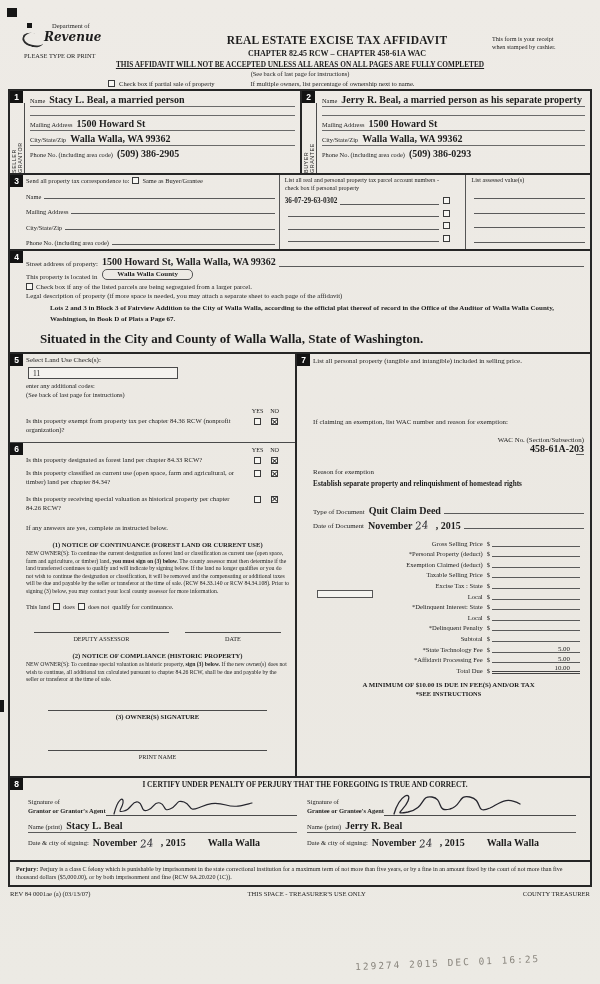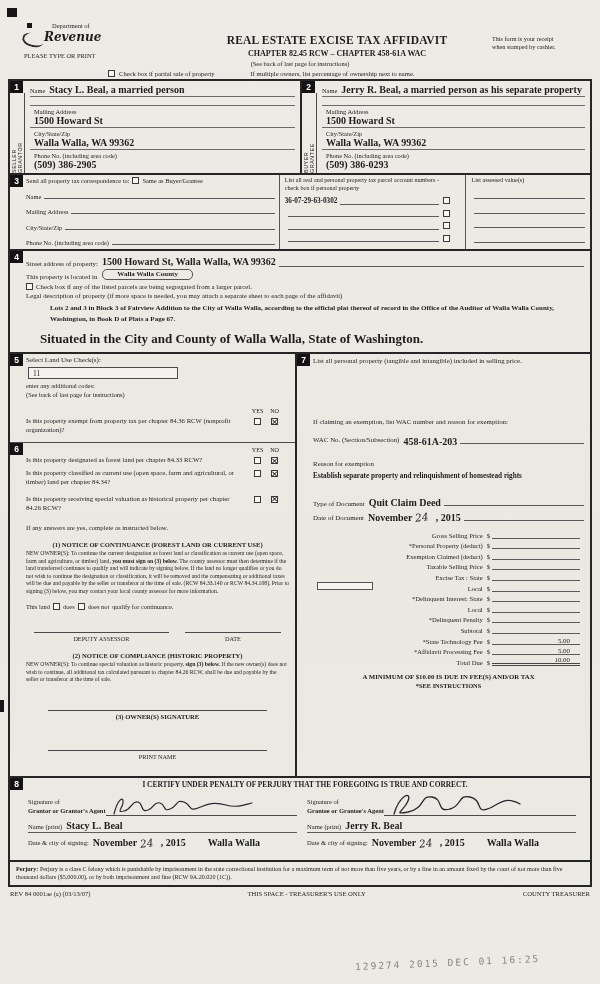--- a/index.html
+++ b/index.html
@@ -40,21 +40,21 @@
 
   
   .parties { display:flex; border-bottom:2px solid #262626; }
   .party { width:50%; position:relative; padding:1px 5px 2px 20px; min-height:82px; }
   .party.buyer { border-left:2px solid #262626; }
   .party .numbox { position:absolute; left:0; top:0; }
   .side-strip { position:absolute; left:0; top:12px; bottom:0; width:15px; border-right:1px solid #4a4a4a; display:flex; justify-content:center; padding-top:5px; }
   .vtext { writing-mode:vertical-rl; transform:rotate(180deg); font-size:5.3px; font-family:"Liberation Sans",sans-serif; letter-spacing:.6px; line-height:1.2; }
   .frow { display:flex; align-items:baseline; border-bottom:1px solid #6a6a6a; padding:2px 0 1px; }
   .frow.noline { border-bottom:none; }
-  .h14 { min-height:14px; } .h10 { min-height:9px; } .h13 { min-height:14px;flex-direction:column; }
+  .h14 { min-height:14px; } .h10 { min-height:9px; } .h13 { min-height:14px; }
   .flbl { font-size:6.4px; white-space:nowrap; }
   .fval { font-weight:bold; margin-left:4px; font-size:10px; }
 
   
   .sec3 { position:relative; border-bottom:2px solid #262626; display:flex; padding-left:14px; min-height:64px; }
   .sec3 .numbox { position:absolute; left:0; top:0; }
   .s3-left { width:45%; padding:2px 4px 3px 2px; }
   .s3-mid { width:33%; border-left:1px solid #555; padding:2px 15px 3px 5px; }
   .s3-right { width:22%; border-left:1px solid #555; padding:2px 5px 3px 5px; }
   .s3-head { font-size:6.4px; display:flex; align-items:center; gap:3px; flex-wrap:nowrap; }
@@ -102,21 +102,21 @@
   .da-col.w1 { flex:1.4; } .da-col.w2 { flex:1; }
   .sline { border-top:1px solid #4a4a4a; margin-bottom:2px; }
   .os-block { margin-top:26px; padding:0 22px; text-align:center; font-weight:bold; font-size:6.6px; }
   .pn-block { margin-top:30px; padding:0 22px; text-align:center; font-size:6.2px; margin-bottom:10px; }
 
   
   .sec7 { position:relative; padding:2px 6px 6px 16px; }
   .sec7 .numbox { position:absolute; left:0; top:0; }
   .s7-head { font-size:6.9px; line-height:1.4; }
   .s7-exempt { margin-top:52px; font-size:6.9px; }
-  .s7-wac { margin-top:11px; font-size:6.9px; display:flex; align-items:flex-start; }
+  .s7-wac { margin-top:11px; font-size:6.9px; display:flex; align-items:flex-end;flex-direction:column; }
   .s7-reason-lbl { margin-top:13px; font-size:6.9px; }
   .s7-reason-val { font-weight:bold; font-size:7.2px; margin-top:4px; line-height:1.45; padding-right:20px; }
   .s7-type { margin-top:16px; font-size:6.9px; display:flex; align-items:baseline; }
   .s7-date { margin-top:3px; font-size:6.9px; display:flex; align-items:center; }
   .money { margin-top:5px; }
   .money-row { display:flex; align-items:flex-end; height:10.6px; position:relative; padding-right:4px; }
   .m-lbl { flex:1; text-align:right; font-size:6.6px; }
   .m-cur { margin:0 2px 0 4px; font-size:6.6px; }
   .m-line { width:88px; border-bottom:1px solid #5a5a5a; text-align:right; font-size:6.9px; padding-right:10px; min-height:8px; }
   .m-total .m-line { border-bottom:3px double #444; }
@@ -167,20 +167,21 @@
         </div>
         <div class="title-block">
           <div class="form-title">REAL ESTATE EXCISE TAX AFFIDAVIT</div>
           <div class="chapter">CHAPTER 82.45 RCW – CHAPTER 458-61A WAC</div>
         </div>
         <div class="receipt">
           <div>This form is your receipt</div>
           <div>when stamped by cashier.</div>
         </div>
       </div>
+      <div class="warning">THIS AFFIDAVIT WILL NOT BE ACCEPTED UNLESS ALL AREAS ON ALL PAGES ARE FULLY COMPLETED</div>
       <div class="see-back">(See back of last page for instructions)</div>
       <div class="partial-row">
         <span class="cb" data-checked="false"></span>
         <span>Check box if partial sale of property</span>
         <span class="multi">If multiple owners, list percentage of ownership next to name.</span>
       </div>
     </div>
 
     <div class="form-box">
 

